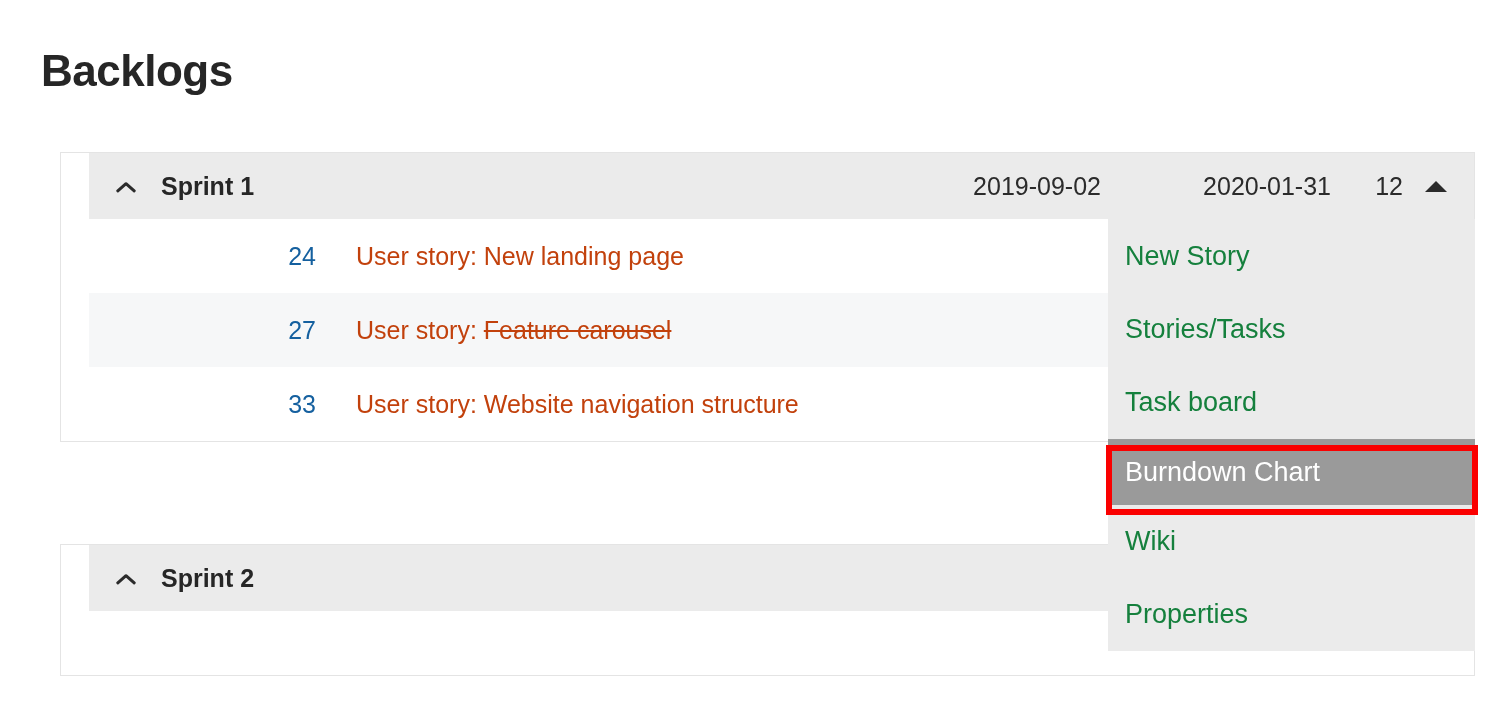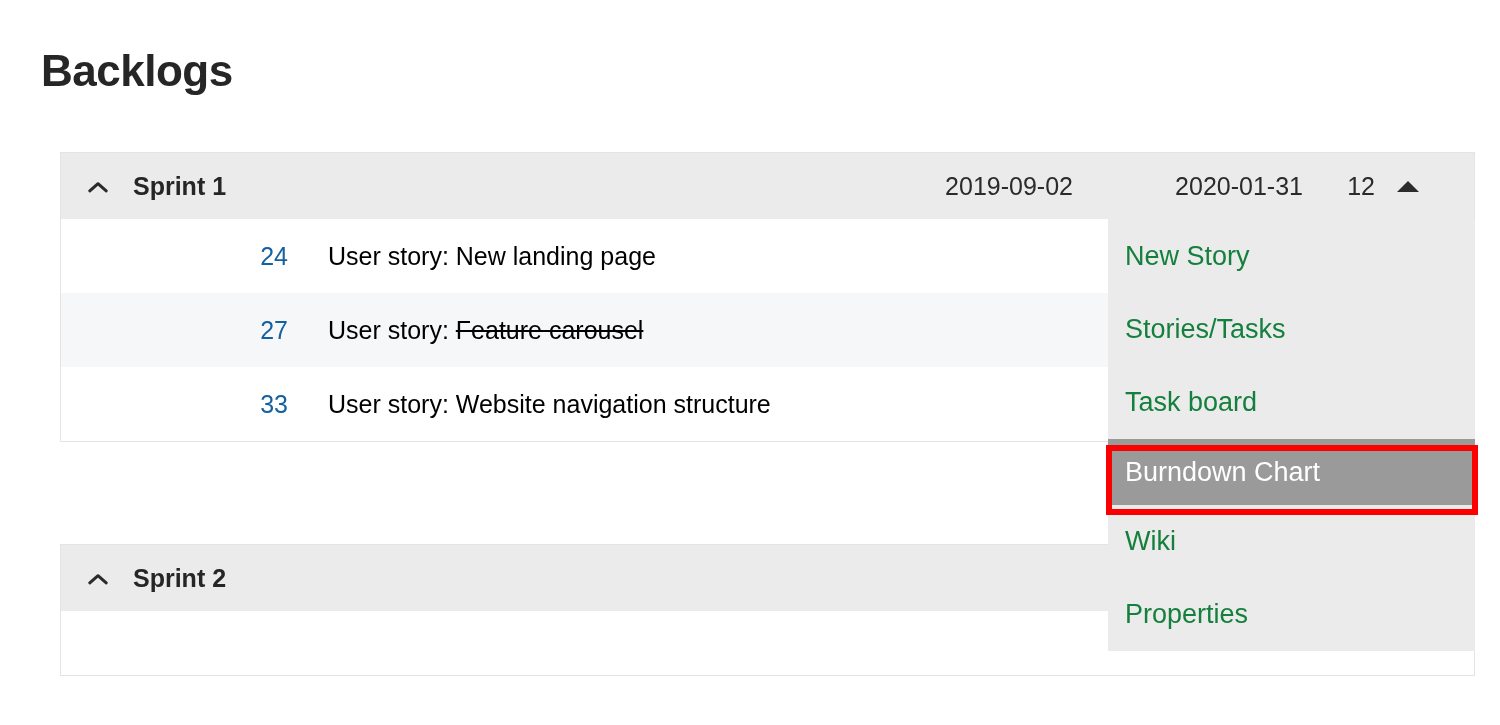--- a/index.html
+++ b/index.html
@@ -28,20 +28,21 @@
   }
 
   
   .sprint-block {
     position: absolute;
     left: 60px;
     width: 1415px;
     box-sizing: border-box;
     border: 1px solid #e4e4e4;
     background: #ffffff;
+    padding-left: 28px;
   }
   #sprint-block-1 { top: 152px; }
   #sprint-block-2 { top: 544px; }
 
   .sprint-header {
     background: #ebebeb;
     height: 66px;
     display: flex;
     align-items: center;
     box-sizing: border-box;
@@ -130,21 +131,21 @@
     text-align: right;
     font-size: 25px;
     color: #15609f;
     flex: none;
     box-sizing: border-box;
     padding-right: 0;
     margin-left: 59px;
   }
   .story-title {
     font-size: 25px;
-    color: #000000;
+    color: #c2410c;
     margin-left: 40px;
     white-space: nowrap;
   }
   .story-title .struck { text-decoration: line-through; }
 
   .empty-row {
     height: 64px;
     background: #ffffff;
   }
 

